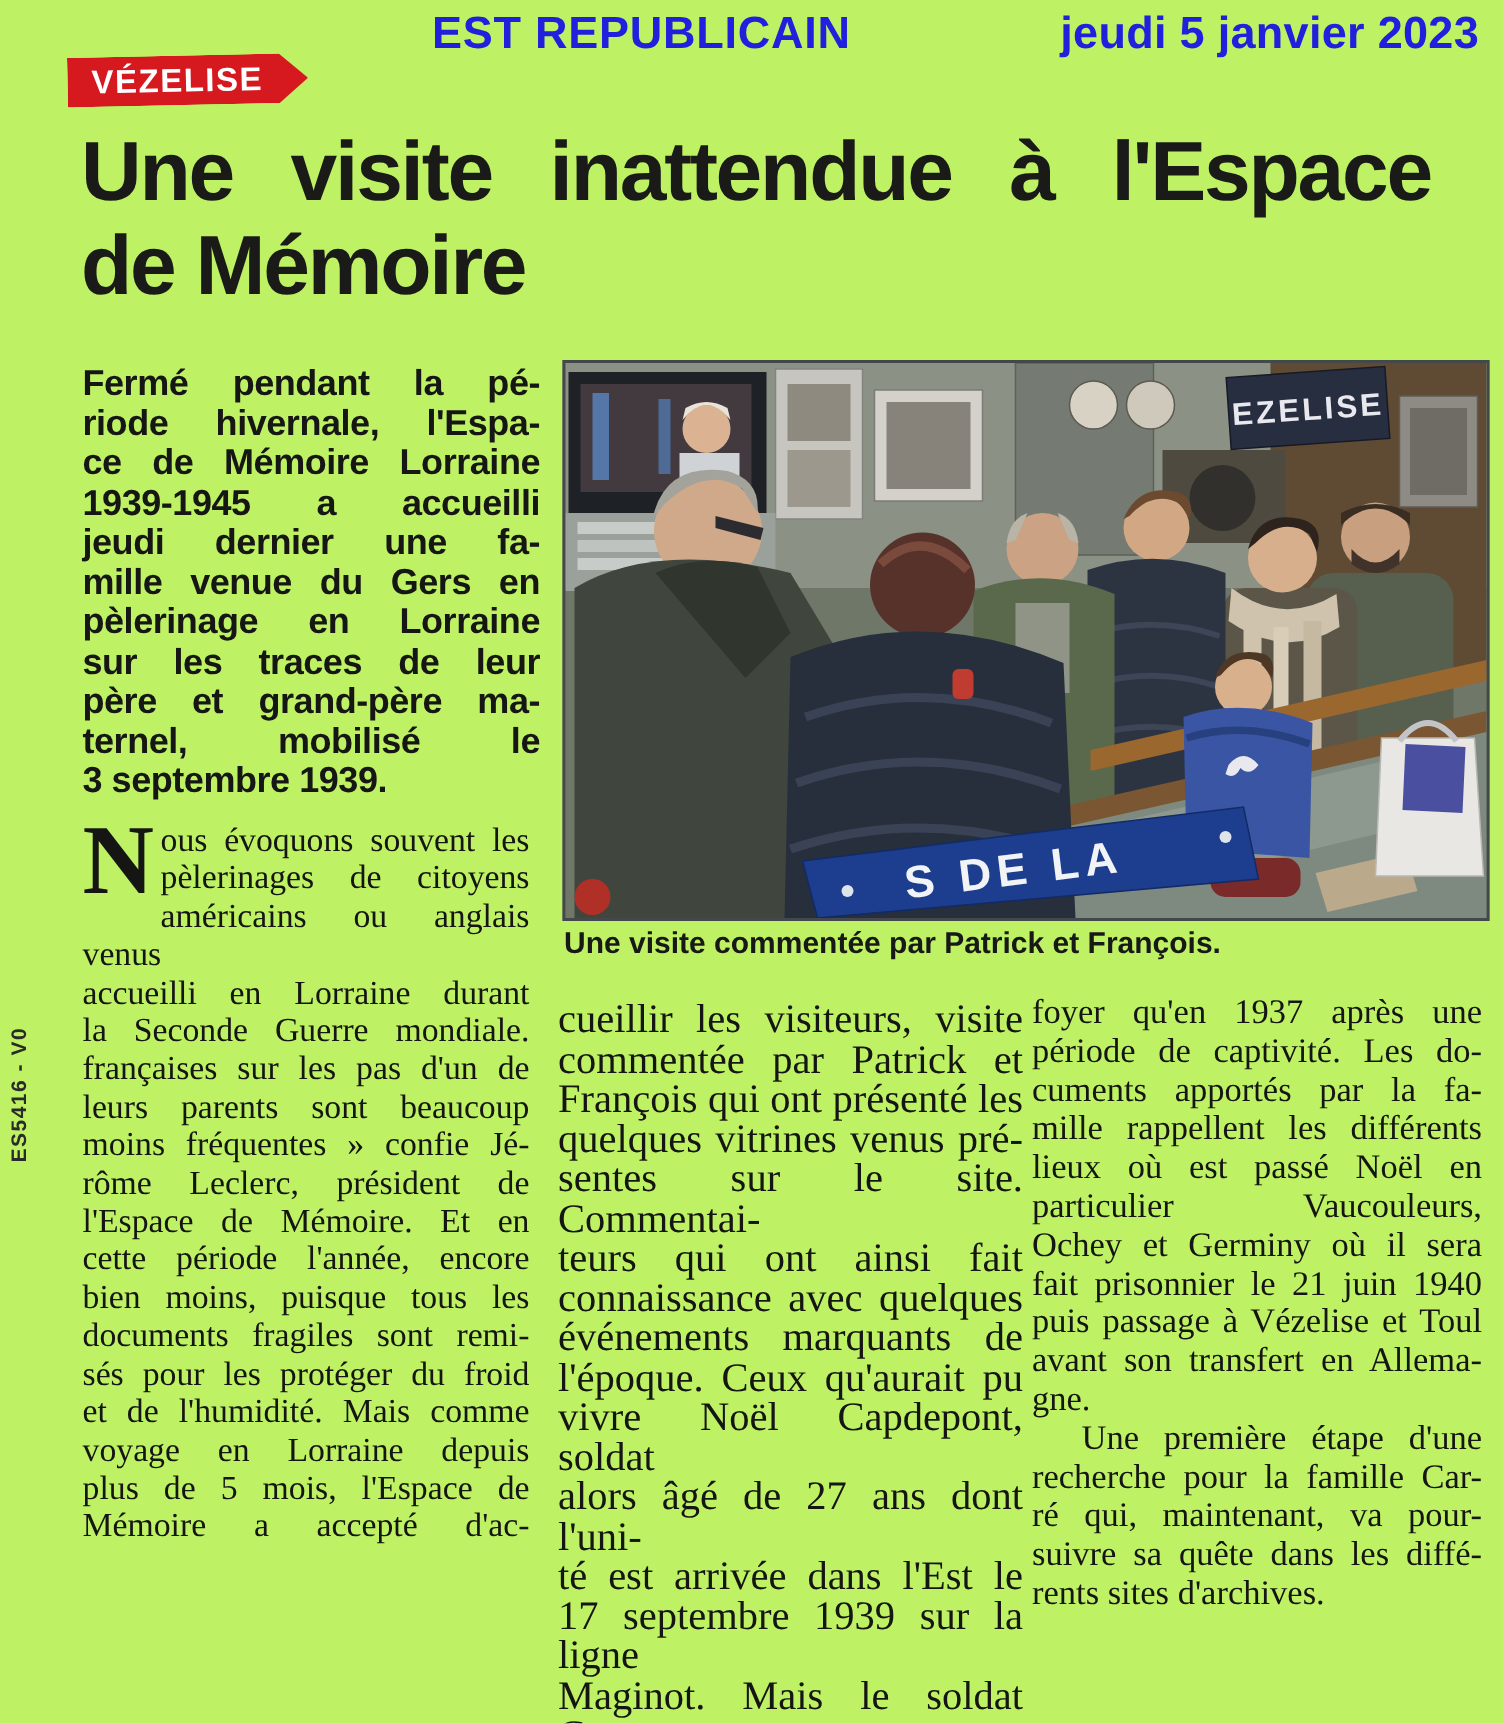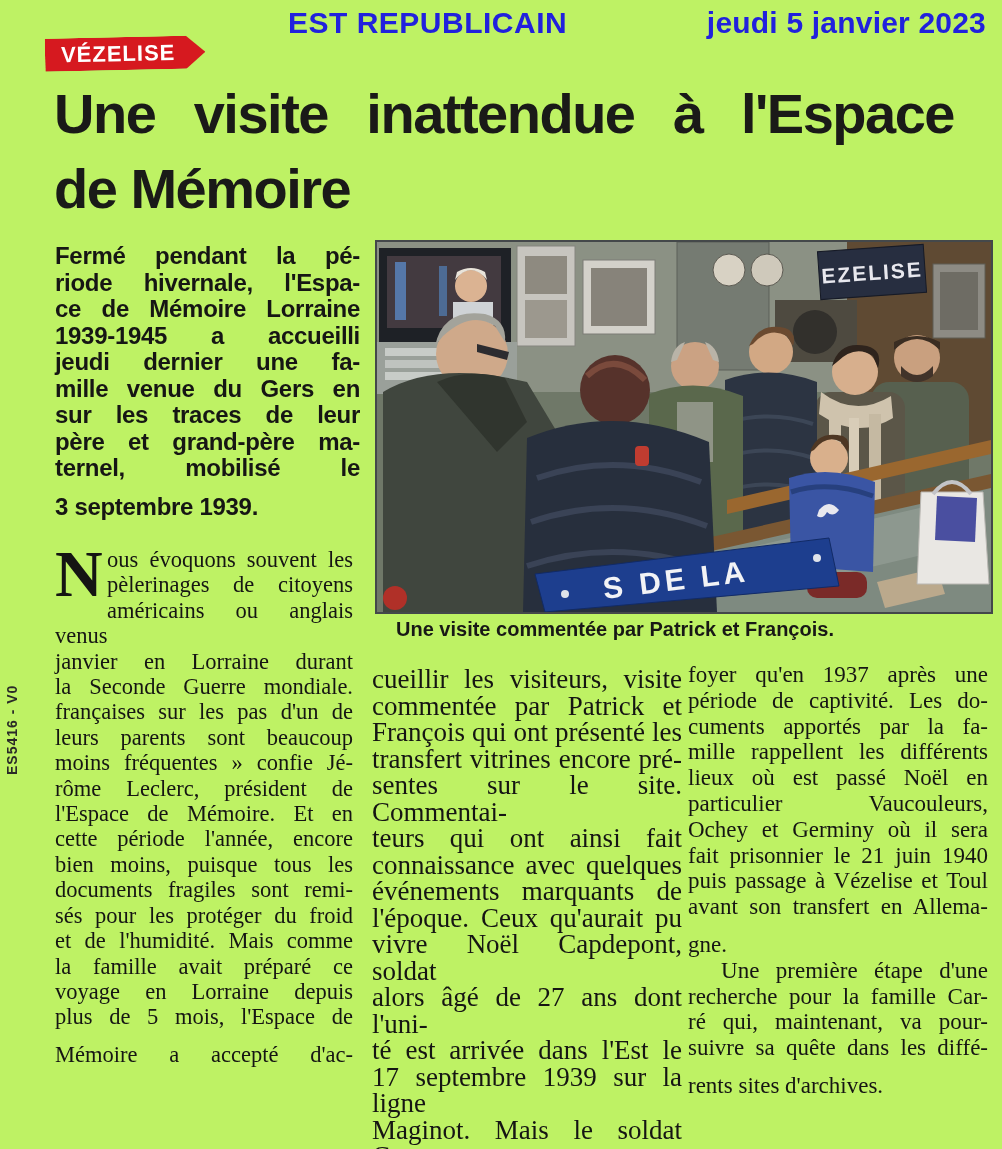--- a/index.html
+++ b/index.html
@@ -18,29 +18,29 @@
             font-weight:800;letter-spacing:-1.5px;color:#1a1a18;}
   .headline .tline{text-align:right;}
 
   .intro{position:absolute;left:55px;top:243px;width:305px;font-size:24px;line-height:26.5px;
          font-weight:bold;color:#161614;letter-spacing:-.3px;}
   .intro .tline{text-align:right;}
 
   .photo-frame{position:absolute;left:375px;top:240px;width:614px;height:370px;border:2px solid #44484a;background:#6f7868;}
   .photo-frame svg{display:block;}
 
-  .caption{position:absolute;left:376px;top:618px;width:600px;font-size:20px;font-weight:bold;color:#181816;margin-left:20px;}
+  .caption{position:absolute;left:376px;top:618px;width:600px;font-size:20px;font-weight:bold;color:#181816;}
 
   .bodycol{position:absolute;font-family:"Liberation Serif",serif;color:#151513;}
   .col1{left:55px;top:547px;width:298px;font-size:22.5px;line-height:25.4px;}
   .col2{left:372px;top:666px;width:310px;font-size:27px;line-height:26.5px;}
   .col3{left:688px;top:662px;width:300px;font-size:23px;line-height:25.8px;}
 
   .tline{text-align:justify;text-align-last:justify;}
-  .tline-last{text-align-last:left;margin-top:12px;}
+  .tline-last{text-align-last:left;}
   .jall .tline-last{text-align-last:justify;}
 
   .dropcap{float:left;width:46px;height:50px;font-family:"Liberation Serif",serif;font-weight:bold;
            font-size:66px;line-height:52px;margin:1px 6px 0 0;color:#151513;}
 
   .side-code{position:absolute;left:4px;top:645px;height:130px;writing-mode:vertical-rl;transform:rotate(180deg);
              font-size:14px;font-weight:bold;color:#2a2a28;letter-spacing:1px;}
 </style>
 </head>
 <body>
@@ -57,20 +57,21 @@
       <div class="tline tline-last">de Mémoire</div>
     </div>
 
   <div class="intro">
       <div class="tline">Fermé pendant la pé-</div>
       <div class="tline">riode hivernale, l'Espa-</div>
       <div class="tline">ce de Mémoire Lorraine</div>
       <div class="tline">1939-1945 a accueilli</div>
       <div class="tline">jeudi dernier une fa-</div>
       <div class="tline">mille venue du Gers en</div>
+      <div class="tline">pèlerinage en Lorraine</div>
       <div class="tline">sur les traces de leur</div>
       <div class="tline">père et grand-père ma-</div>
       <div class="tline">ternel, mobilisé le</div>
       <div class="tline tline-last">3 septembre 1939.</div>
     </div>
 
   <div class="photo-frame">
     <svg width="614" height="370" viewBox="0 0 614 370">
 
       <rect x="0" y="0" width="614" height="370" fill="#6f7868"></rect>
@@ -204,45 +205,44 @@
   </div>
 
   <div class="caption">Une visite commentée par Patrick et François.</div>
 
   <div class="bodycol col1 jall">
     <div class="dropcap">N</div>
     <div>
         <div class="tline">ous évoquons souvent les</div>
         <div class="tline">pèlerinages de citoyens</div>
         <div class="tline">américains ou anglais venus</div>
-        <div class="tline">janvier en Lorraine durant</div>
+        <div class="tline">accueilli en Lorraine durant</div>
         <div class="tline">la Seconde Guerre mondiale.</div>
         <div class="tline">françaises sur les pas d'un de</div>
         <div class="tline">leurs parents sont beaucoup</div>
         <div class="tline">moins fréquentes » confie Jé-</div>
         <div class="tline">rôme Leclerc, président de</div>
         <div class="tline">l'Espace de Mémoire. Et en</div>
         <div class="tline">cette période l'année, encore</div>
         <div class="tline">bien moins, puisque tous les</div>
         <div class="tline">documents fragiles sont remi-</div>
         <div class="tline">sés pour les protéger du froid</div>
         <div class="tline">et de l'humidité. Mais comme</div>
-        <div class="tline">la famille avait préparé ce</div>
         <div class="tline">voyage en Lorraine depuis</div>
         <div class="tline">plus de 5 mois, l'Espace de</div>
         <div class="tline tline-last">Mémoire a accepté d'ac-</div>
       </div>
   </div>
 
   <div class="bodycol col2 jall">
     <div>
         <div class="tline">cueillir les visiteurs, visite</div>
         <div class="tline">commentée par Patrick et</div>
         <div class="tline">François qui ont présenté les</div>
-        <div class="tline">transfert vitrines encore pré-</div>
+        <div class="tline">quelques vitrines venus pré-</div>
         <div class="tline">sentes sur le site. Commentai-</div>
         <div class="tline">teurs qui ont ainsi fait</div>
         <div class="tline">connaissance avec quelques</div>
         <div class="tline">événements marquants de</div>
         <div class="tline">l'époque. Ceux qu'aurait pu</div>
         <div class="tline">vivre Noël Capdepont, soldat</div>
         <div class="tline">alors âgé de 27 ans dont l'uni-</div>
         <div class="tline">té est arrivée dans l'Est le</div>
         <div class="tline">17 septembre 1939 sur la ligne</div>
         <div class="tline">Maginot. Mais le soldat Cap-</div>

